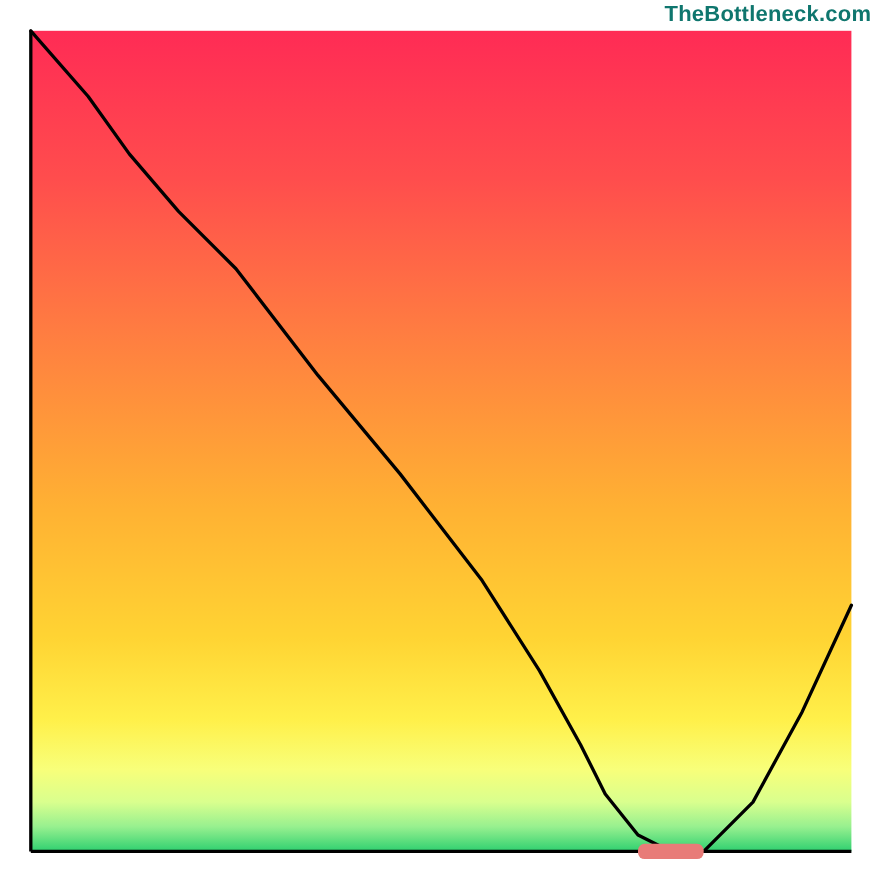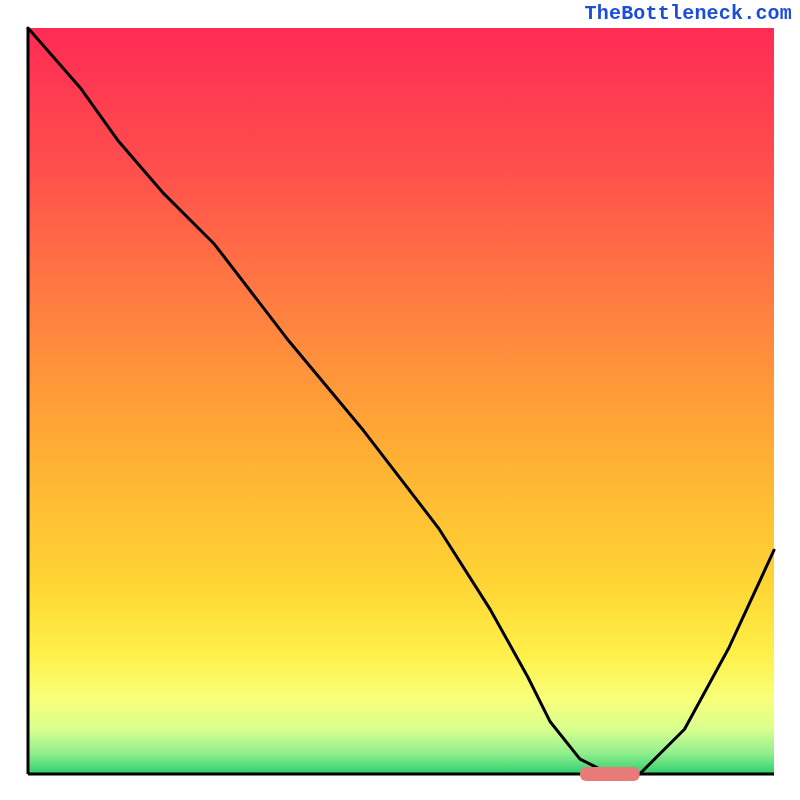--- a/index.html
+++ b/index.html
@@ -20,23 +20,22 @@
     position: absolute;
     top: 0;
     left: 0;
   }
   .watermark {
     position: absolute;
     top: 2px;
     right: 8px;
     font-size: 20px;
     font-weight: 600;
-    color: #1d4ed8;
+    color: #0f766e;
     letter-spacing: 0.2px;
-    font-family: Liberation Mono, monospace;
   }
 </style>
 </head>
 <body>
 <div class="wrap">
 <svg viewBox="0 0 800 800" width="800" height="800">
   <defs>
     <linearGradient id="bg-grad" x1="0" y1="0" x2="0" y2="1">
       <stop id="g0" offset="0%" stop-color="#ff2b55"></stop>
       <stop id="g1" offset="18%" stop-color="#ff4d4d"></stop>

